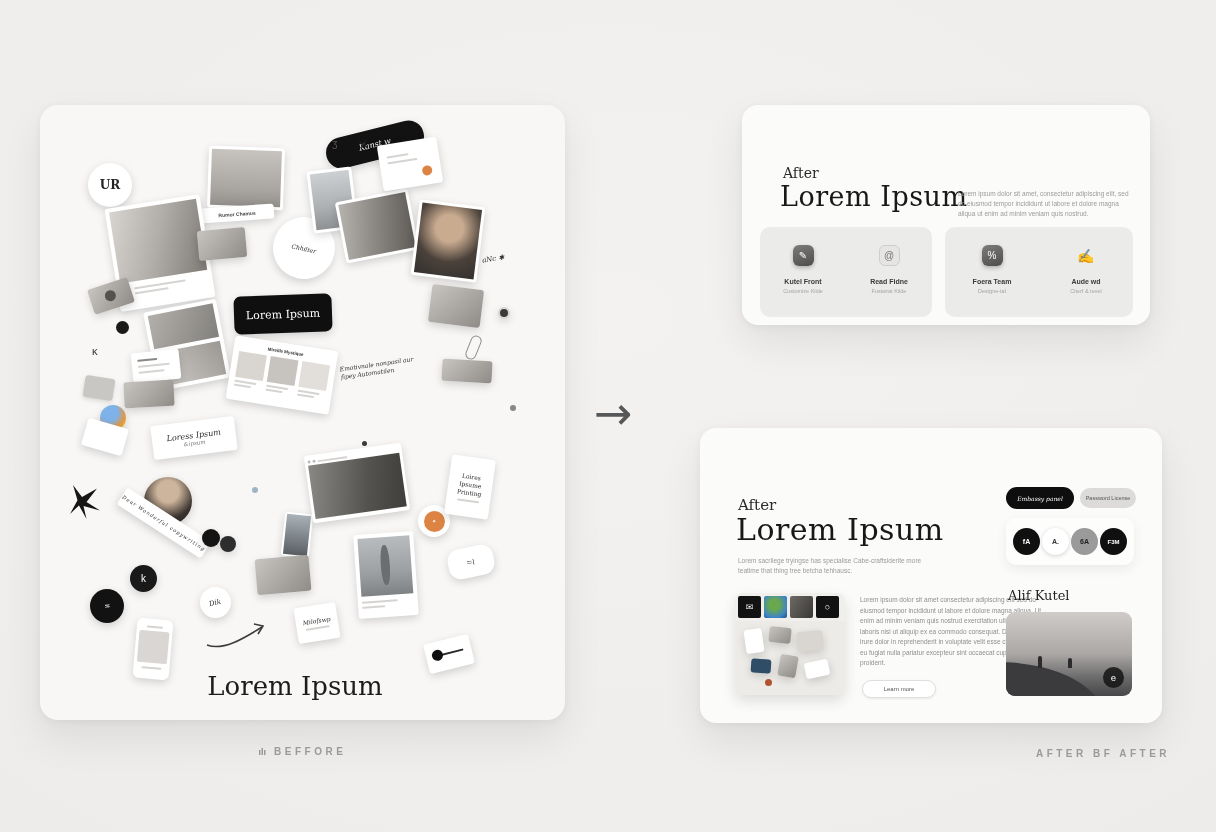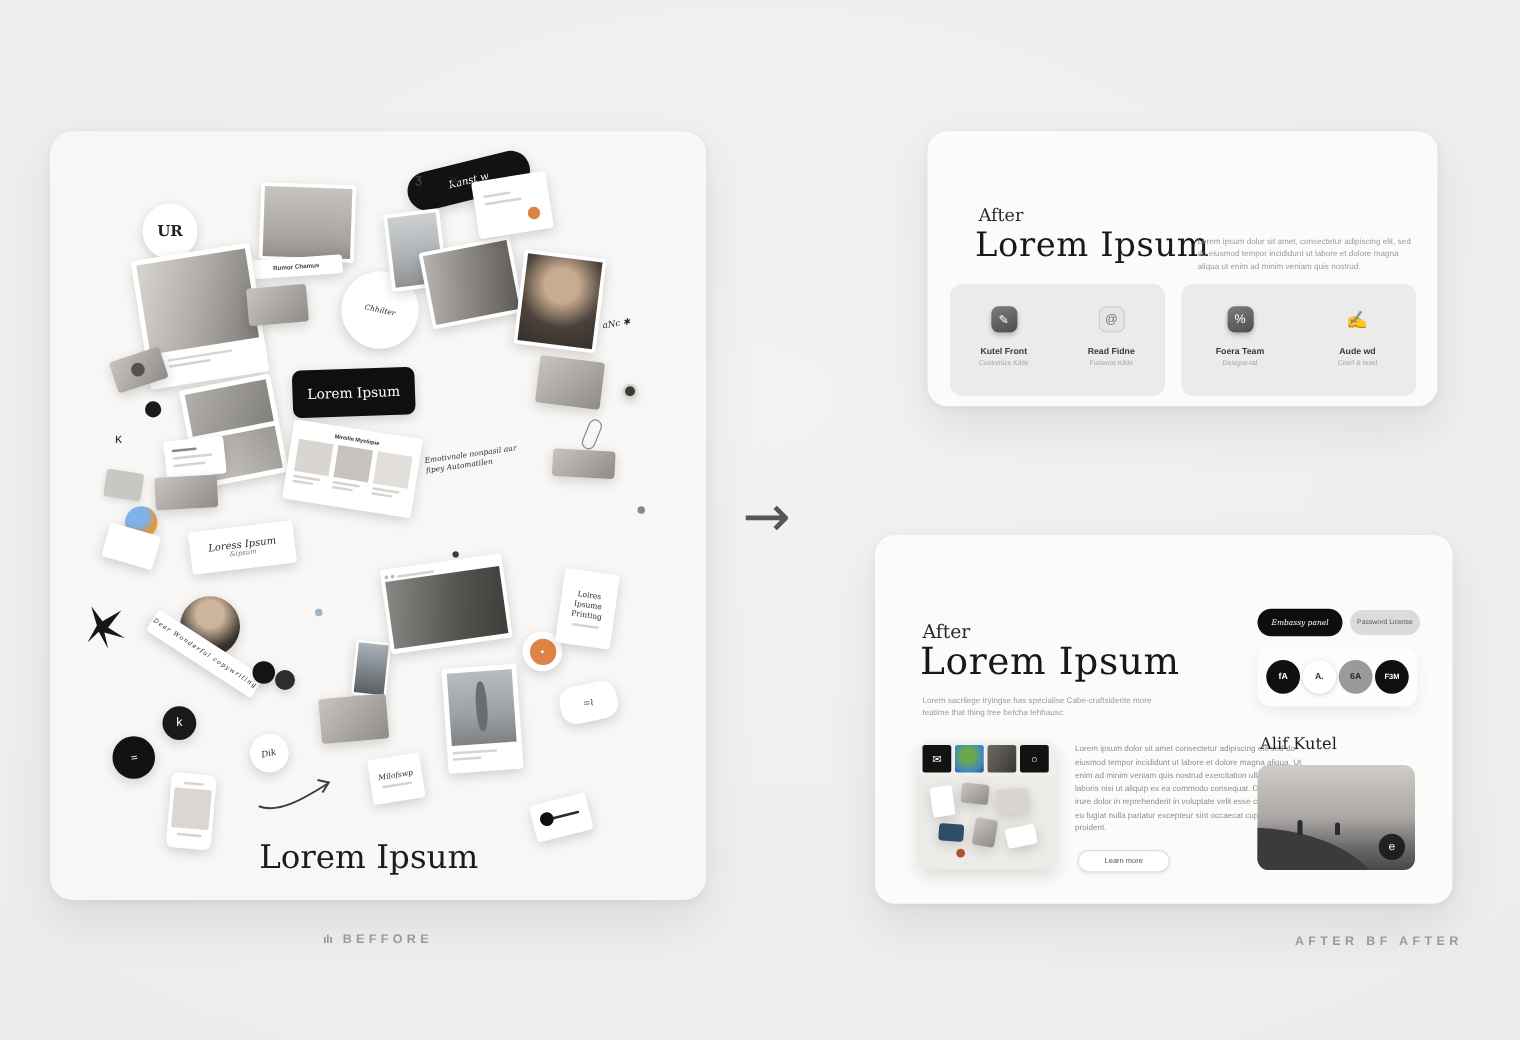--- a/index.html
+++ b/index.html
@@ -43,21 +43,21 @@
   .mline { background:#d6d4d1; height:2px; border-radius:1px; }
 </style>
 </head>
 <body>
 
 <div id="board" class="abs shadow-card">
 
   <div class="itm" style="left:285px;top:24px;width:100px;height:31px;background:#121212;border-radius:16px;transform:rotate(-14deg);display:flex;align-items:center;justify-content:center;">
     <span class="handw" style="color:#fff;font-size:8px;">Kanst w</span>
   </div>
-  <div class="itm circ" style="left:74px;top:58px;width:44px;height:44px;border-radius:50%;">
+  <div class="itm circ" style="left:48px;top:58px;width:44px;height:44px;border-radius:50%;">
     <span class="serif" style="font-size:12px;font-weight:bold;">UR</span>
   </div>
   <div class="itm" style="left:168px;top:42px;width:76px;height:62px;padding:3px;transform:rotate(2deg);">
     <div style="width:100%;height:100%;background:linear-gradient(#c7c3bf 0%,#a9a5a1 70%,#938f8b 100%);"></div>
   </div>
   <div class="itm" style="left:160px;top:101px;width:74px;height:15px;transform:rotate(-4deg);display:flex;align-items:center;justify-content:center;">
     <span style="font-size:5px;color:#444;font-weight:bold;">Rumor Chamus</span>
   </div>
   <div class="itm circ" style="left:233px;top:112px;width:62px;height:62px;border-radius:50%;transform:rotate(12deg);">
     <span class="handw" style="font-size:6px;">Chhilter</span>

